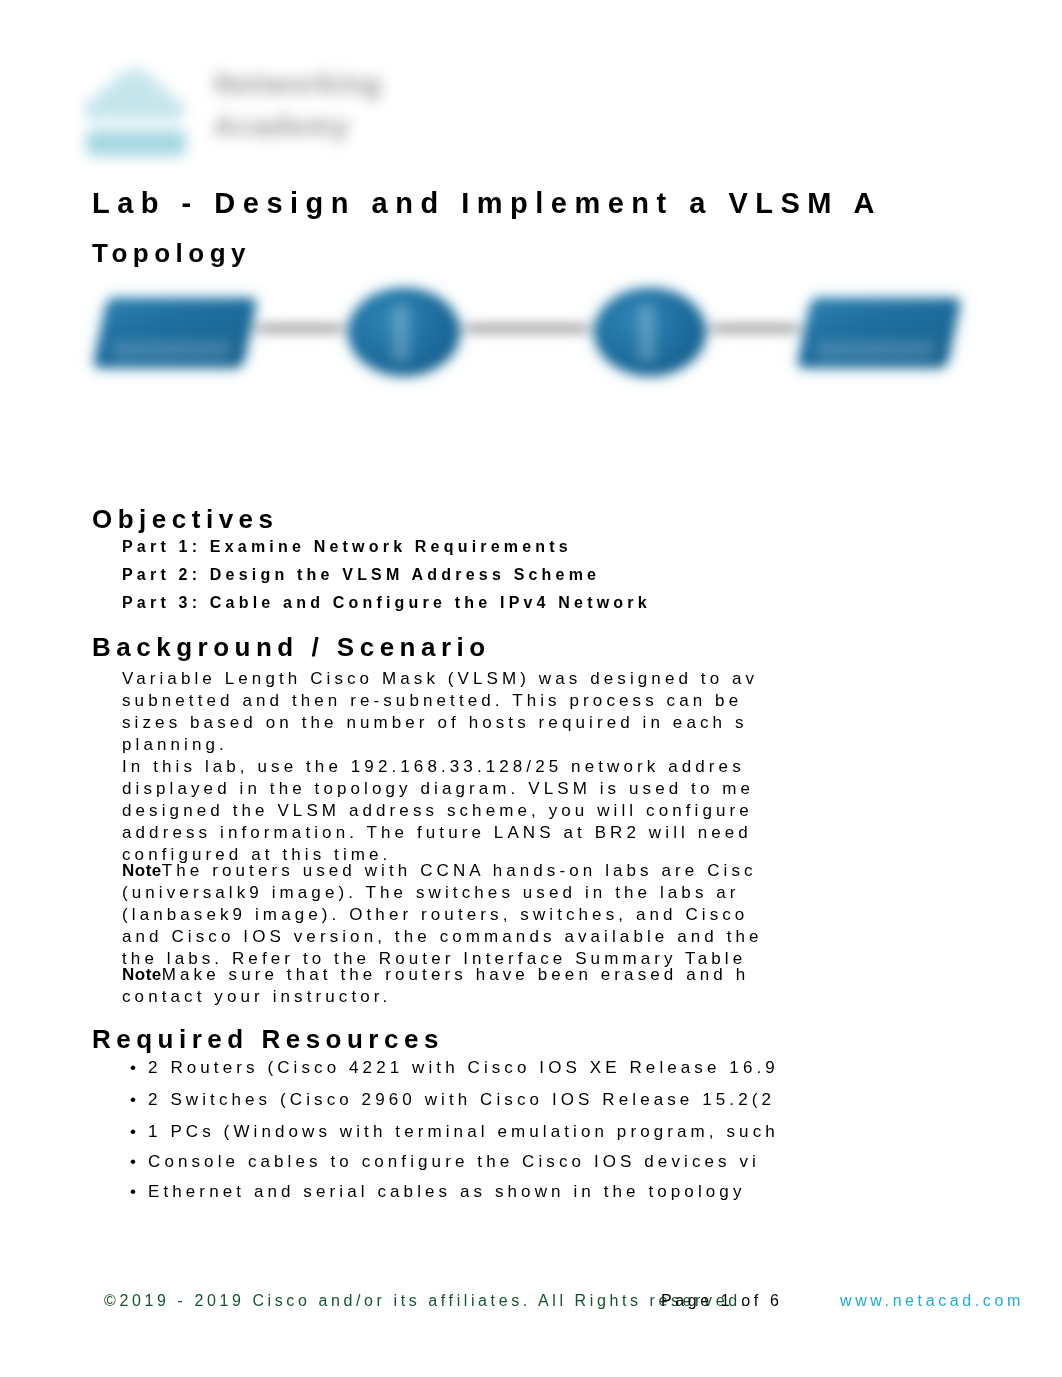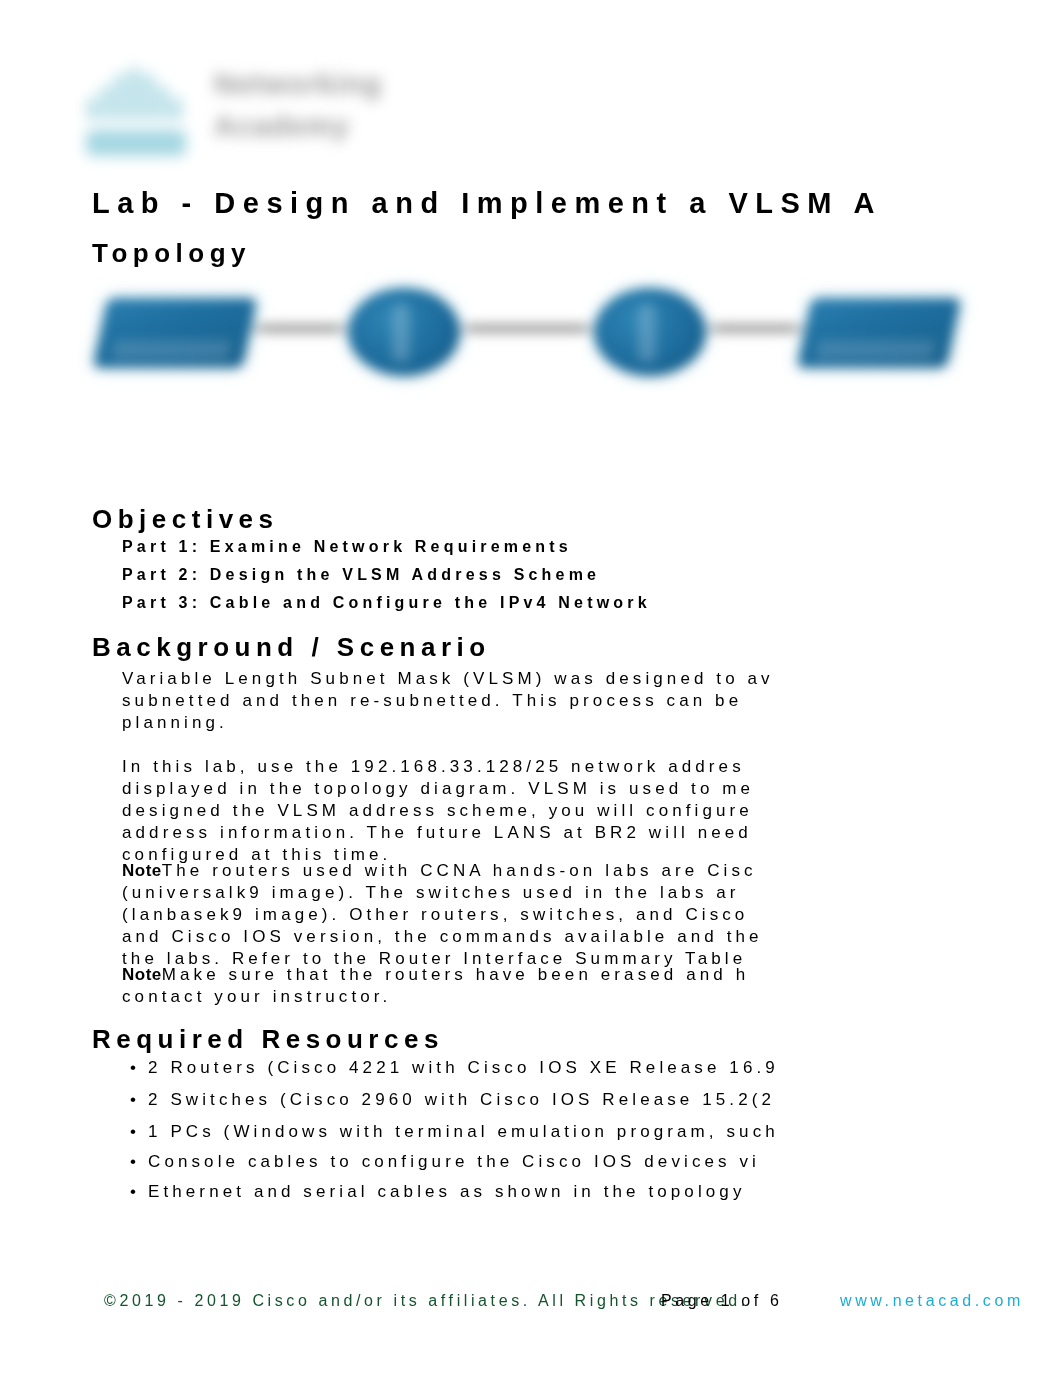--- a/index.html
+++ b/index.html
@@ -256,22 +256,23 @@
   </div>
 
   <div class="h1 objectives">Objectives</div>
   <div class="obj-line o1">Part 1: Examine Network Requirements</div>
   <div class="obj-line o2">Part 2: Design the VLSM Address Scheme</div>
   <div class="obj-line o3">Part 3: Cable and Configure the IPv4 Network</div>
 
   <div class="h1 background">Background / Scenario</div>
 
   <div class="para p1">
-    <span class="ln">Variable Length Subnet Mask (VLSM) was designed to av</span>
+    <span class="ln">Variable Length Cisco Mask (VLSM) was designed to av</span>
     <span class="ln">subnetted and then re-subnetted. This process can be</span>
+    <span class="ln">sizes based on the number of hosts required in each s</span>
     <span class="ln">planning.</span>
   </div>
 
   <div class="para p2">
     <span class="ln">In this lab, use the 192.168.33.128/25 network addres</span>
     <span class="ln">displayed in the topology diagram. VLSM is used to me</span>
     <span class="ln">designed the VLSM address scheme, you will configure</span>
     <span class="ln">address information. The future LANS at BR2 will need</span>
     <span class="ln">configured at this time.</span>
   </div>

